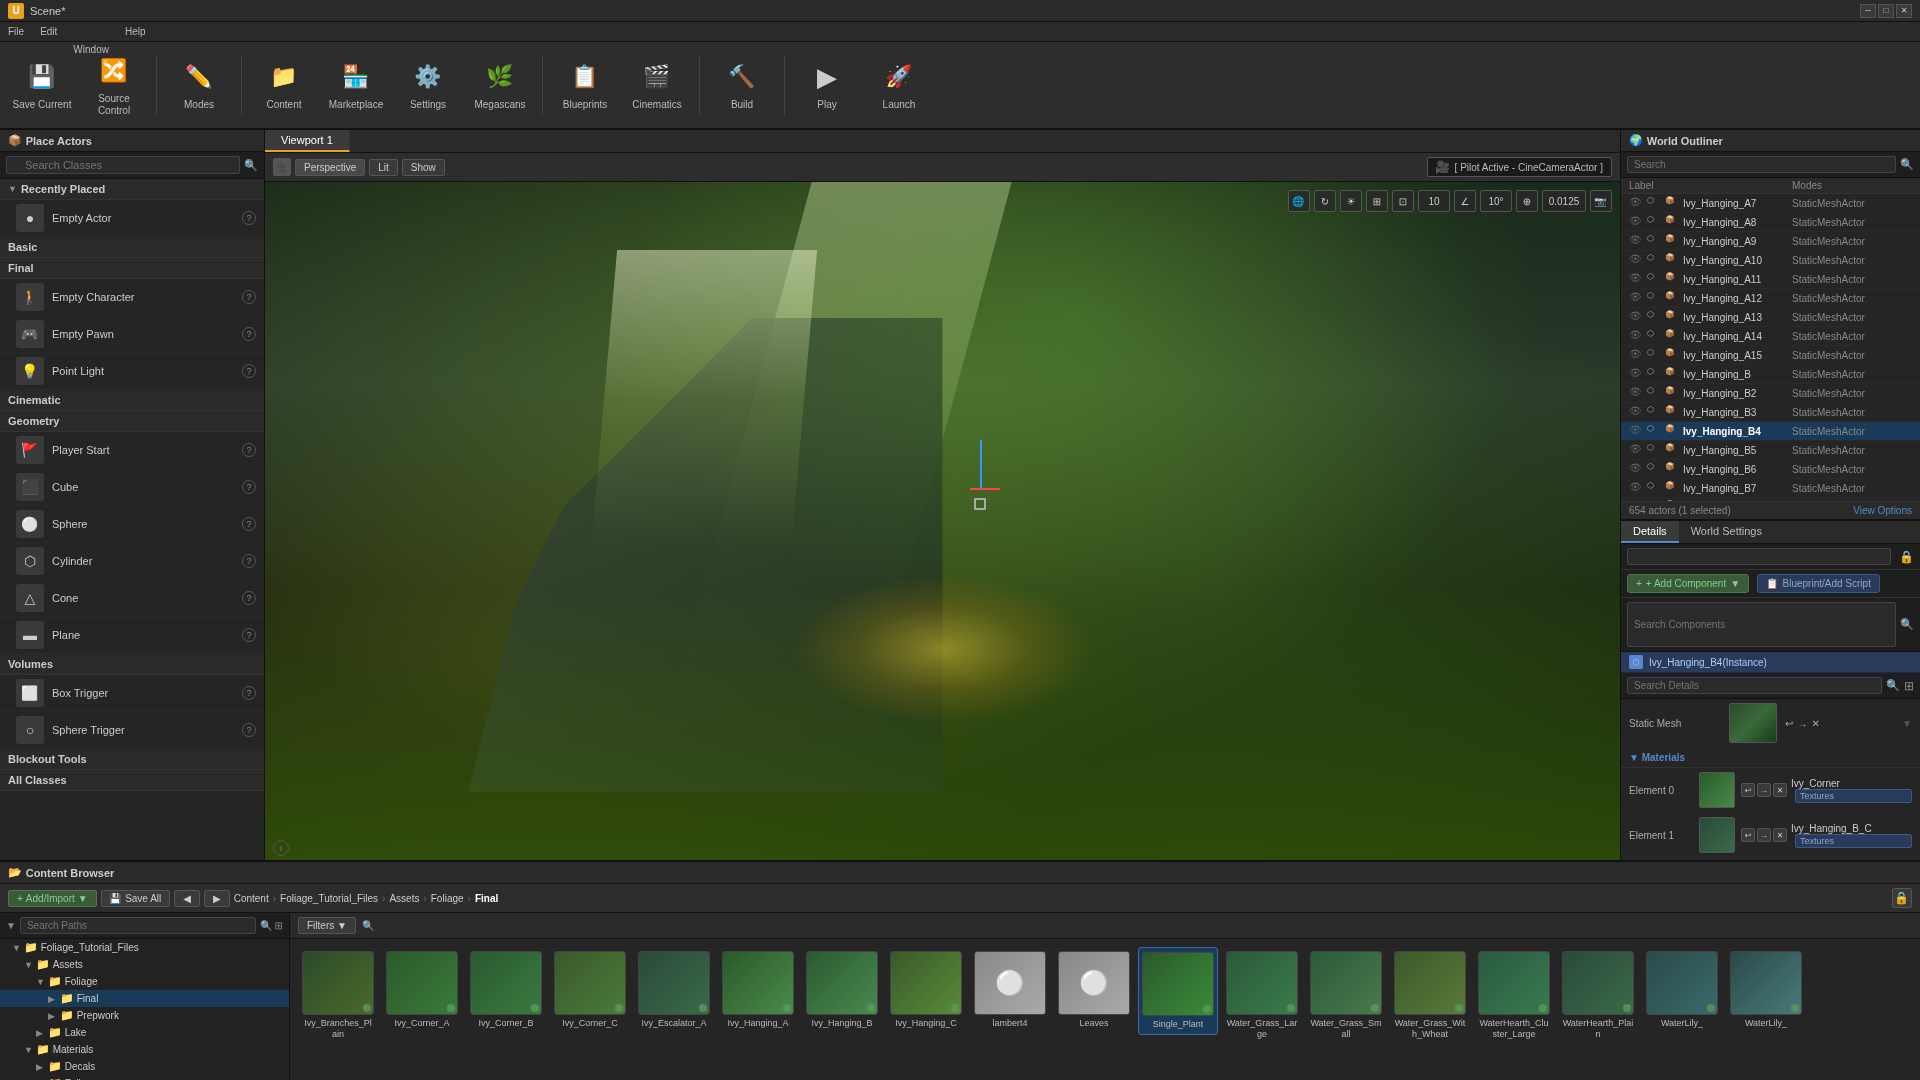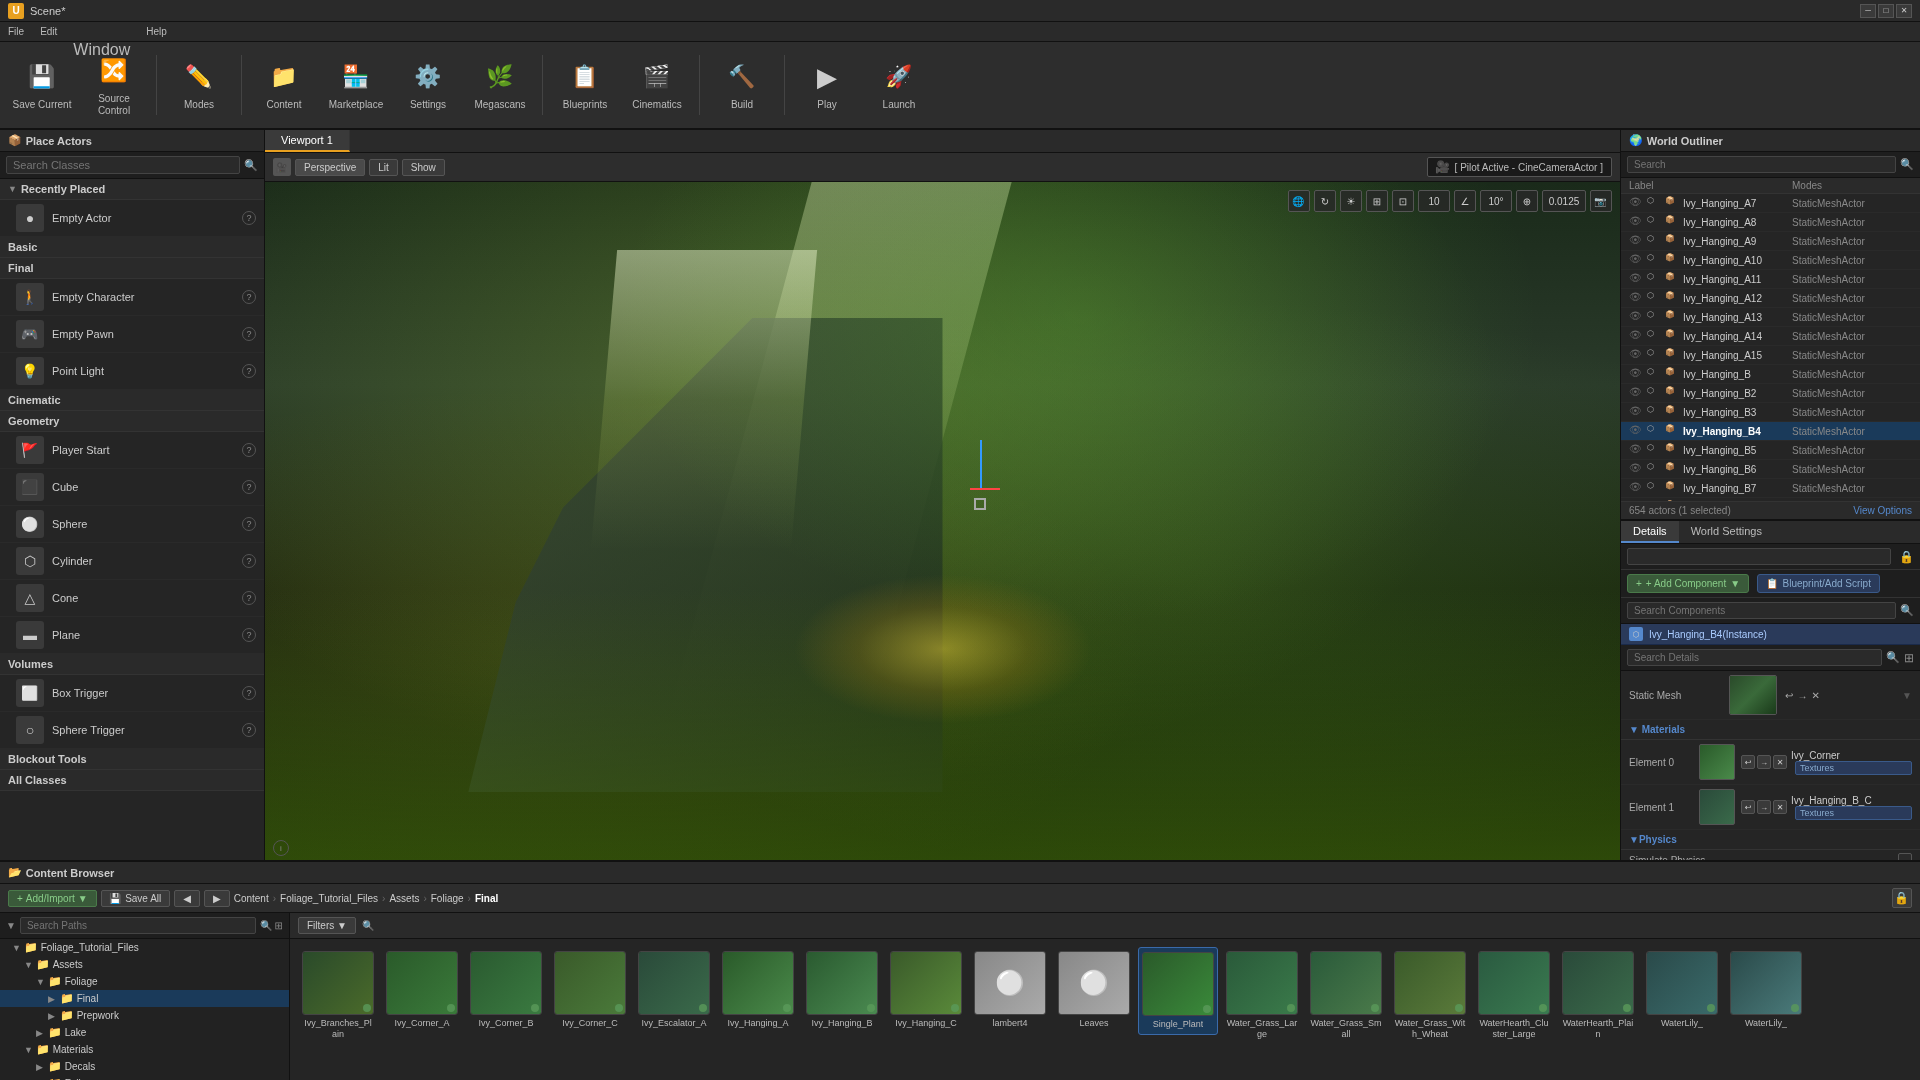--- a/index.html
+++ b/index.html
@@ -17,21 +17,21 @@
     .toolbar-icon { width: 36px; height: 36px; display: flex; align-items: center; justify-content: center; font-size: 22px; margin-bottom: 4px; }
     .toolbar-label { font-size: 10px; color: #bbb; text-align: center; line-height: 1.2; }
     .toolbar-divider { width: 1px; height: 60px; background: #444; margin: 0 4px; }
 
     
     .left-panel { width: 265px; background: #252525; border-right: 1px solid #111; display: flex; flex-direction: column; flex-shrink: 0; }
     .left-panel-header { display: flex; align-items: center; padding: 4px 8px; background: #2a2a2a; border-bottom: 1px solid #111; }
     .left-panel-header-icon { margin-right: 4px; color: #e8a020; }
     .left-panel-title { font-size: 11px; color: #ccc; font-weight: bold; text-align: center; }
     .search-bar { display: flex; align-items: center; padding: 4px 6px; background: #1e1e1e; border-bottom: 1px solid #111; }
-    .search-input { flex: 1; background: #2a2a2a; border: 1px solid #444; border-radius: 2px; padding: 2px 6px; color: #ccc; font-size: 11px; outline: none; }
+    .search-input { flex: 1; background: #2a2a2a; border: 1px solid #444; border-radius: 2px; padding: 2px 18px; color: #ccc; font-size: 11px; outline: none; }
     .search-icon { color: #888; margin-left: 4px; cursor: pointer; }
 
     .category-header { padding: 4px 8px; background: #2a2a2a; border-bottom: 1px solid #333; cursor: pointer; display: flex; align-items: center; }
     .category-label { font-size: 11px; color: #ccc; font-weight: bold; }
     .category-arrow { margin-right: 4px; font-size: 9px; color: #888; }
 
     .actor-item { display: flex; align-items: center; padding: 4px 8px 4px 16px; border-bottom: 1px solid #2a2a2a; cursor: pointer; }
     .actor-icon { width: 28px; height: 28px; background: #3a3a3a; border-radius: 3px; margin-right: 8px; display: flex; align-items: center; justify-content: center; font-size: 14px; flex-shrink: 0; }
     .actor-name { font-size: 11px; color: #ccc; flex: 1; }
     .actor-info { width: 14px; height: 14px; border-radius: 50%; border: 1px solid #555; display: flex; align-items: center; justify-content: center; font-size: 9px; color: #888; cursor: pointer; }
@@ -88,21 +88,21 @@
     .details-panel { height: 340px; border-top: 1px solid #111; display: flex; flex-direction: column; }
     .details-tabs { display: flex; background: #2a2a2a; border-bottom: 1px solid #111; }
     .details-tab { padding: 4px 12px; font-size: 11px; color: #bbb; cursor: pointer; }
     .details-tab.active { background: #3a3a3a; color: #fff; border-bottom: 2px solid #5588cc; }
     .selected-name-input { flex: 1; background: #2a2a2a; border: 1px solid #444; border-radius: 2px; padding: 2px 6px; color: #ccc; font-size: 10px; outline: none; margin-right: 4px; }
 
     .add-component-btn { display: flex; align-items: center; padding: 3px 8px; background: #3a5a3a; border: 1px solid #4a7a4a; border-radius: 3px; color: #88cc88; font-size: 10px; cursor: pointer; gap: 4px; margin-right: 4px; }
     .blueprint-btn { display: flex; align-items: center; padding: 3px 8px; background: #2a3a5a; border: 1px solid #3a5a8a; border-radius: 3px; color: #88aacc; font-size: 10px; cursor: pointer; gap: 4px; }
 
     .component-search { display: flex; align-items: center; padding: 4px 6px; background: #1e1e1e; border-bottom: 1px solid #111; }
-    .component-search-input { flex: 1; background: #2a2a2a; border: 1px solid #444; border-radius: 2px; padding: 2px 6px; color: #ccc; font-size: 10px; outline: none; }
+    .component-search-input { flex: 1; background: #2a2a2a; border: 1px solid #444; border-radius: 2px; padding: 16px 6px; color: #ccc; font-size: 10px; outline: none; }
 
     .component-list-item { display: flex; align-items: center; padding: 3px 8px; background: #2a3a5a; border-bottom: 1px solid #1a2a4a; cursor: pointer; }
     .component-item-icon { width: 14px; height: 14px; background: #5588cc; border-radius: 2px; margin-right: 6px; font-size: 8px; display: flex; align-items: center; justify-content: center; }
     .component-item-name { font-size: 10px; color: #aaccff; }
 
     .details-search-bar { display: flex; align-items: center; padding: 4px 6px; background: #1e1e1e; border-bottom: 1px solid #111; }
     .details-search-bar-input { flex: 1; background: #2a2a2a; border: 1px solid #444; border-radius: 2px; padding: 2px 6px; color: #ccc; font-size: 10px; outline: none; }
     .grid-icon { color: #888; font-size: 12px; cursor: pointer; margin-left: 4px; }
     .detail-row { display: flex; align-items: center; padding: 3px 0; }
     .detail-label { width: 100px; font-size: 10px; color: #aaa; }
@@ -188,21 +188,21 @@
   <div class="title-bar-controls">
     <div class="title-bar-btn">─</div>
     <div class="title-bar-btn">□</div>
     <div class="title-bar-btn">✕</div>
   </div>
 </div>
 
 <div style="height:20px; background:#2a2a2a; border-bottom:1px solid #111; display:flex; align-items:center; padding:0 8px; gap:16px;">
   <span style="font-size:10px;color:#bbb;cursor:pointer;">File</span>
   <span style="font-size:10px;color:#bbb;cursor:pointer;">Edit</span>
-  <span style="font-size:16px;color:#bbb;cursor:pointer;margin-top:36px;">Window</span>
+  <span style="font-size:10px;color:#bbb;cursor:pointer;margin-top:36px;">Window</span>
   <span style="font-size:10px;color:#bbb;cursor:pointer;">Help</span>
 </div>
 
 <div class="toolbar">
   <div class="toolbar-item">
     <div class="toolbar-icon">💾</div>
     <div class="toolbar-label">Save Current</div>
   </div>
   <div class="toolbar-item">
     <div class="toolbar-icon">🔀</div>

